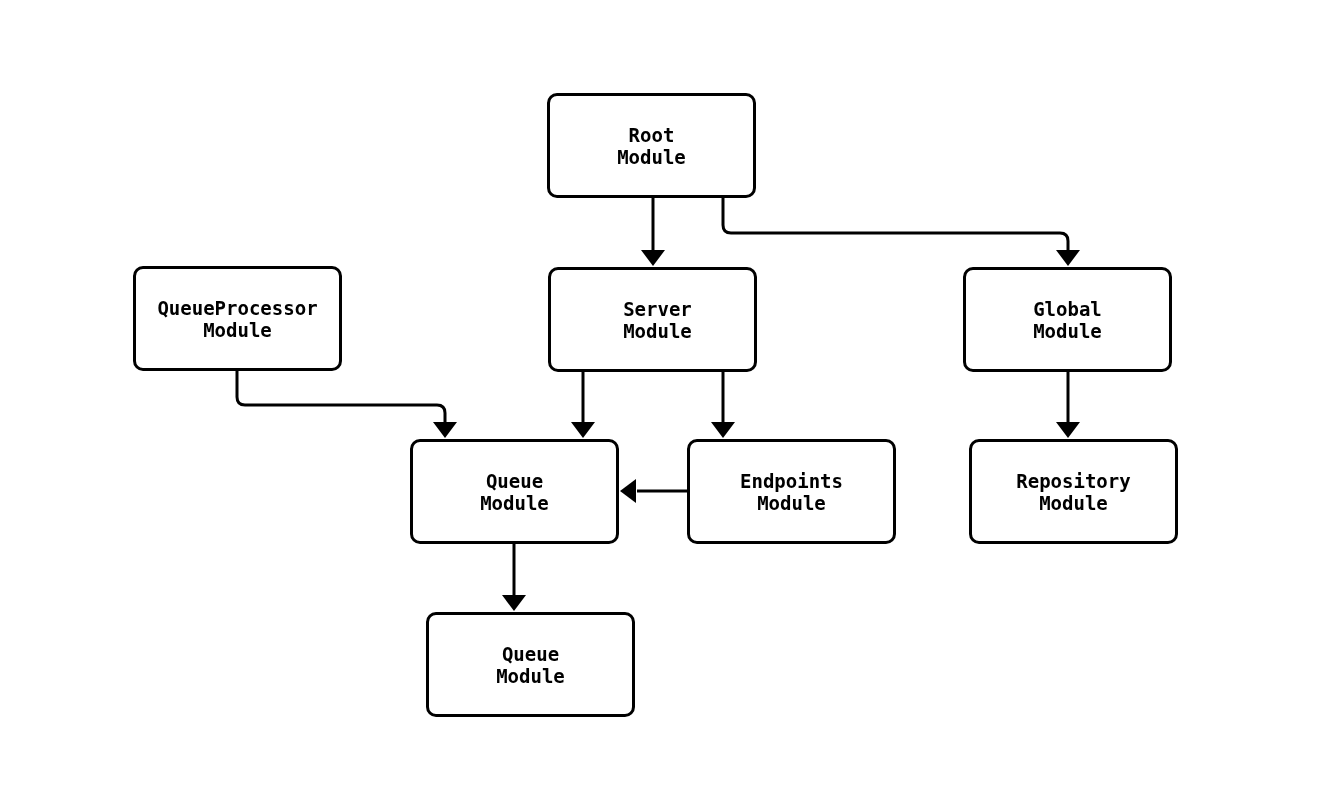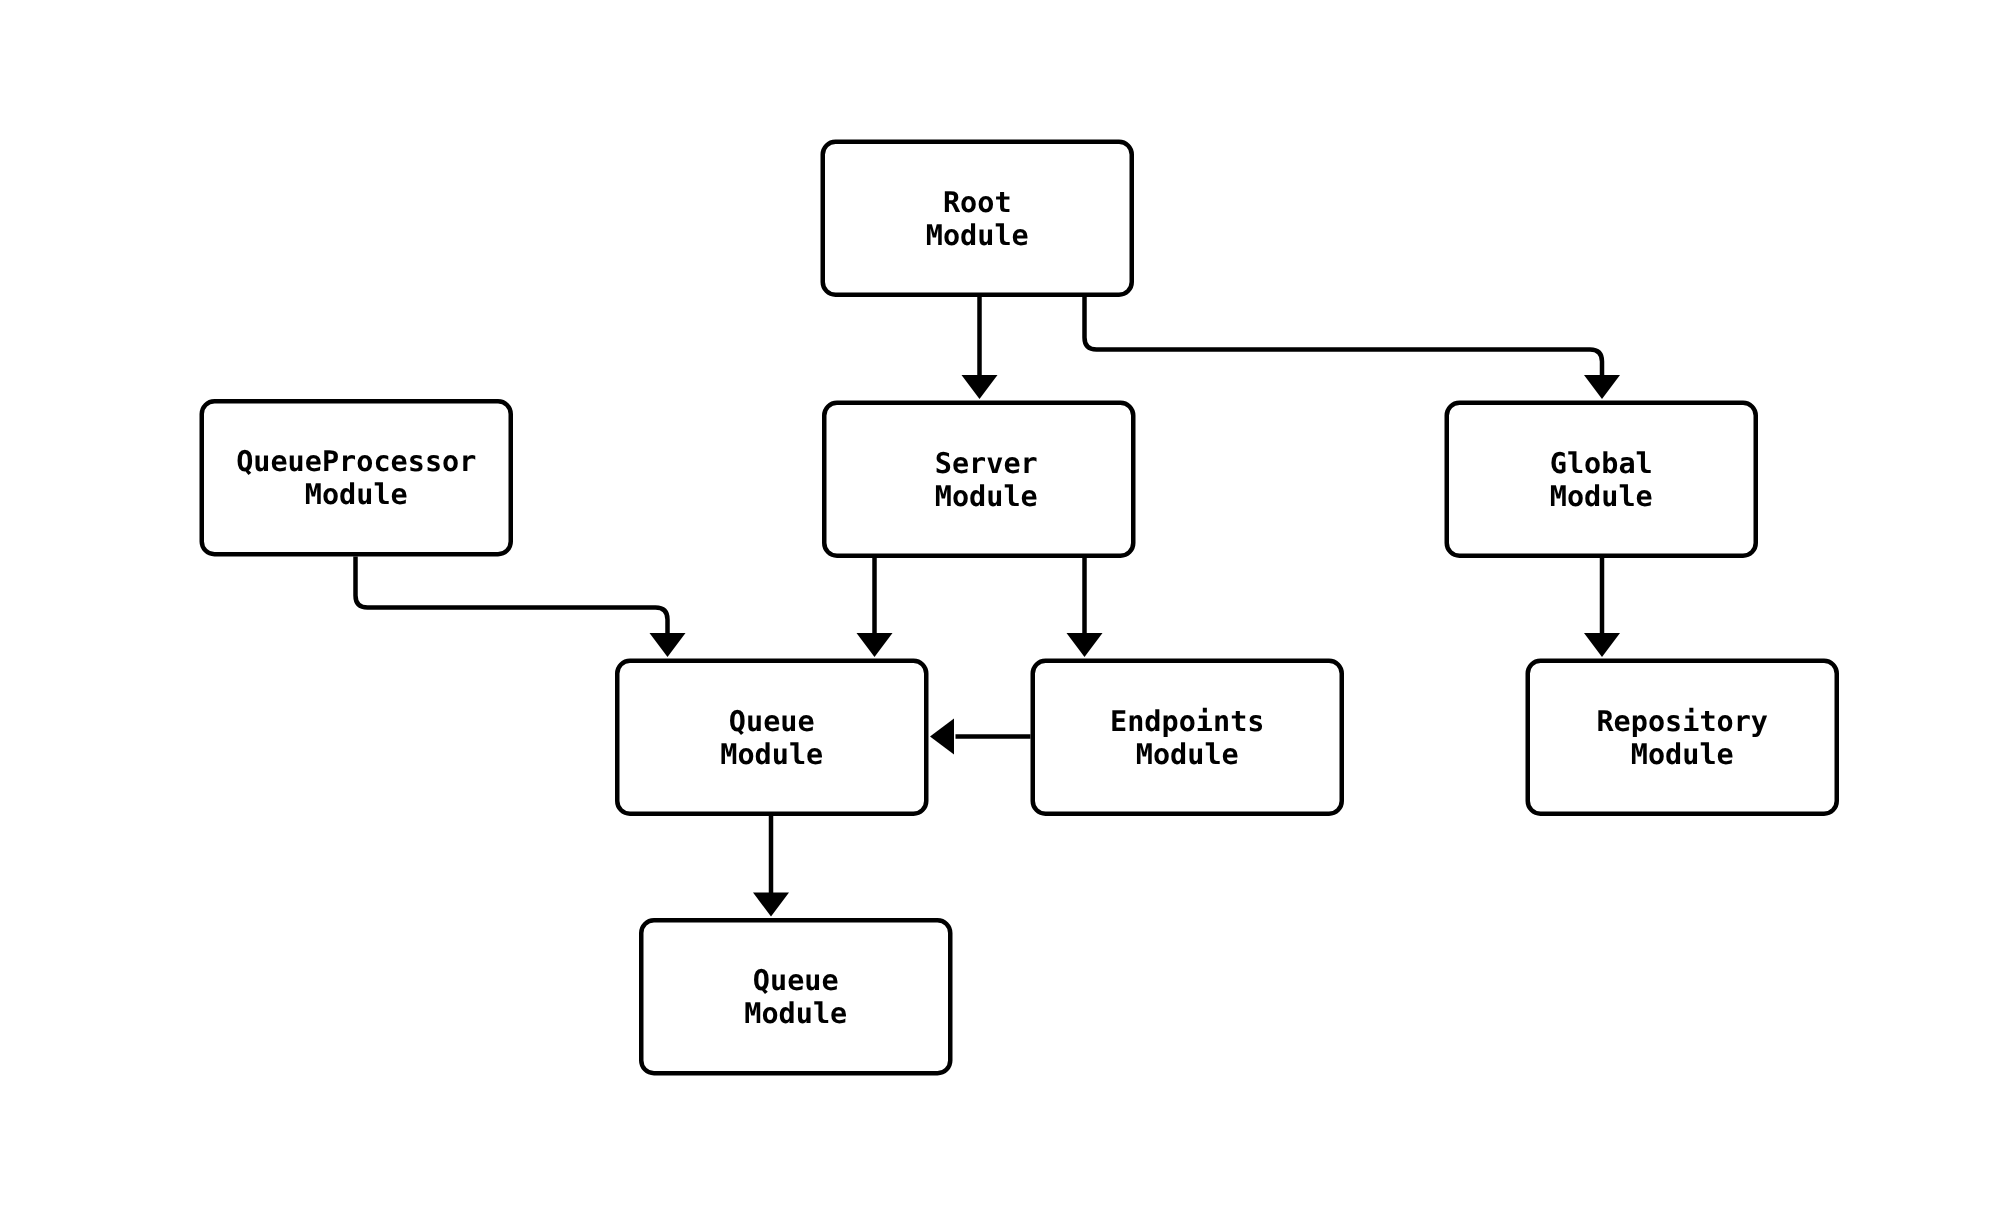--- a/index.html
+++ b/index.html
@@ -48,21 +48,21 @@
     font-size: 19px;
     line-height: 22px;
     color: #000000;
   }
   .node-root          { left: 547px;  top: 93px;  }
   .node-queueprocessor{ left: 133px;  top: 266px; }
   .node-server        { left: 548px;  top: 267px; padding-left: 10px; }
   .node-global        { left: 963px;  top: 267px; }
   .node-core          { left: 410px;  top: 439px; }
   .node-endpoints     { left: 687px;  top: 439px; }
-  .node-repository    { left: 1017px;  top: 439px; }
+  .node-repository    { left: 969px;  top: 439px; }
   .node-queue         { left: 426px;  top: 612px; }
 </style>
 </head>
 <body>
 
 <div id="canvas">
 
   <svg id="edges" viewBox="0 0 1337 809" xmlns="http://www.w3.org/2000/svg">
 
     <g>

